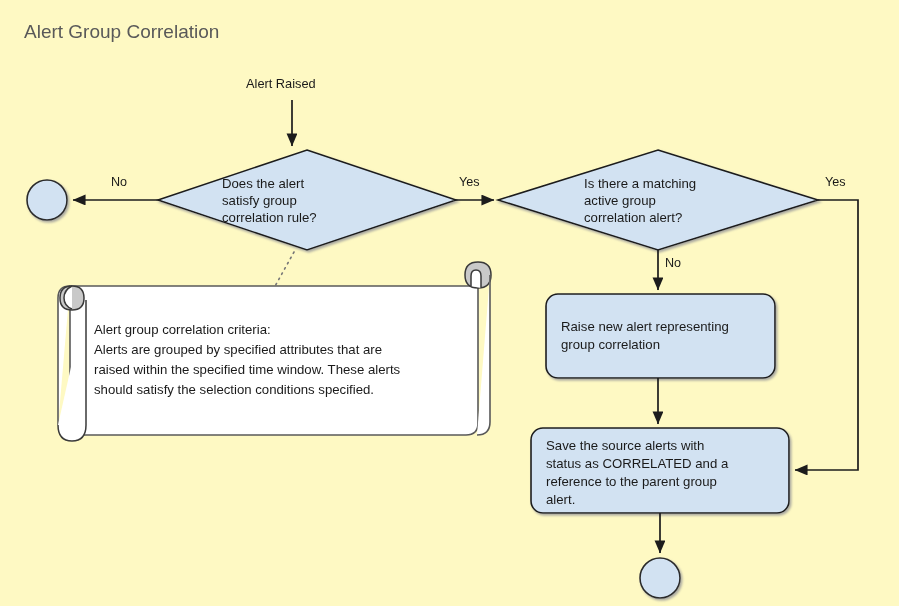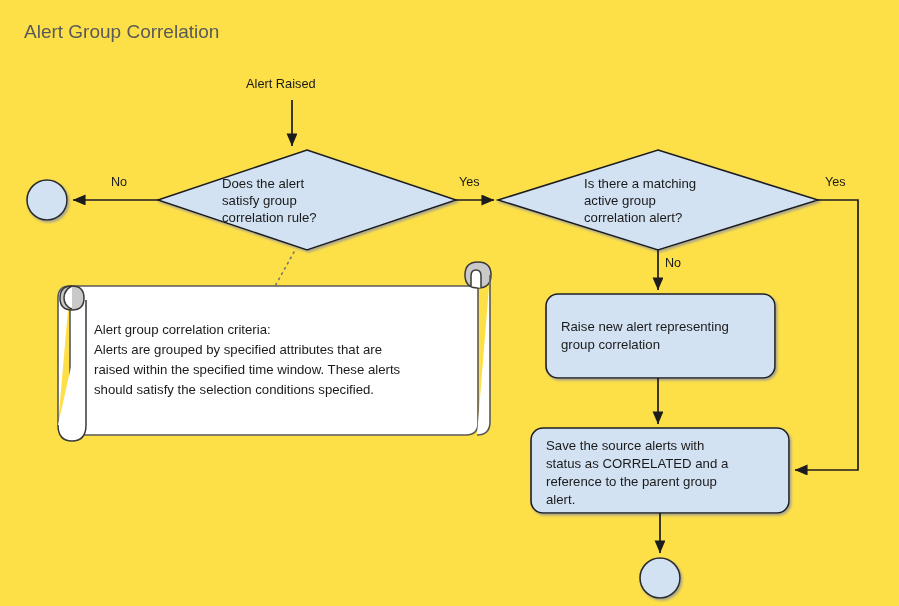--- a/index.html
+++ b/index.html
@@ -10,21 +10,21 @@
   body {
     font-family: "Liberation Sans", sans-serif;
     width: 899px;
     height: 606px;
     overflow: hidden;
   }
   #canvas-root {
     position: relative;
     width: 899px;
     height: 606px;
-    background: #fde047;
+    background: #fef9c3;
   }
   #flow-svg {
     position: absolute;
     left: 0;
     top: 0;
     width: 899px;
     height: 606px;
   }
   .diagram-title {
     font-size: 19px;

